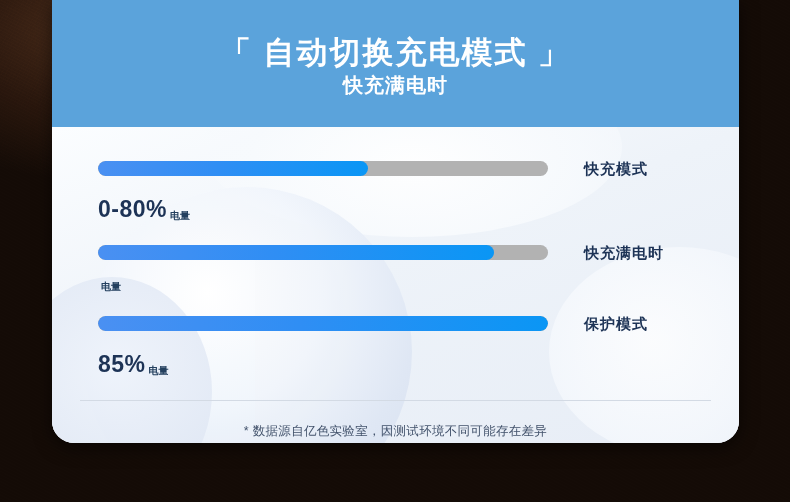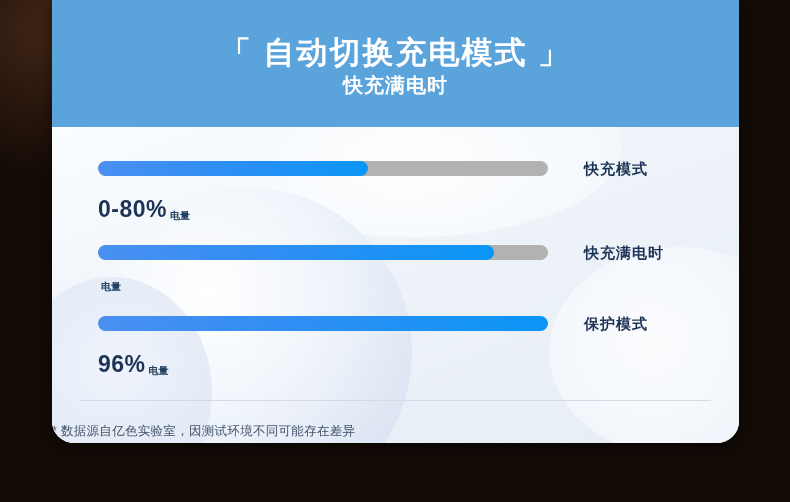--- a/index.html
+++ b/index.html
@@ -179,20 +179,21 @@
     position: relative;
     z-index: 2;
     margin-top: 2px;
   }
   .divider {
     height: 1px;
     background: #d3dae4;
     margin: 0 28px;
   }
   .footnote {
+    text-align: center;
     font-size: 12.5px;
     color: #42526b;
     letter-spacing: .3px;
     padding-top: 22px;
   }
 </style>
 </head>
 <body>
 
 <div id="backdrop"></div>
@@ -241,21 +242,21 @@
           <div class="mode-label">快充满电时</div>
         </div>
       </div>
 
       <div class="row">
         <div class="row-left">
           <div class="track">
             <div class="fill" style="width:100%"></div>
           </div>
           <div class="value-line">
-            <span class="value-num">96%</span>
+            <span class="value-num">85%</span>
             <span class="value-unit">电量</span>
           </div>
         </div>
         <div class="row-right">
           <div class="mode-label">保护模式</div>
         </div>
       </div>
 
     </div>
 

